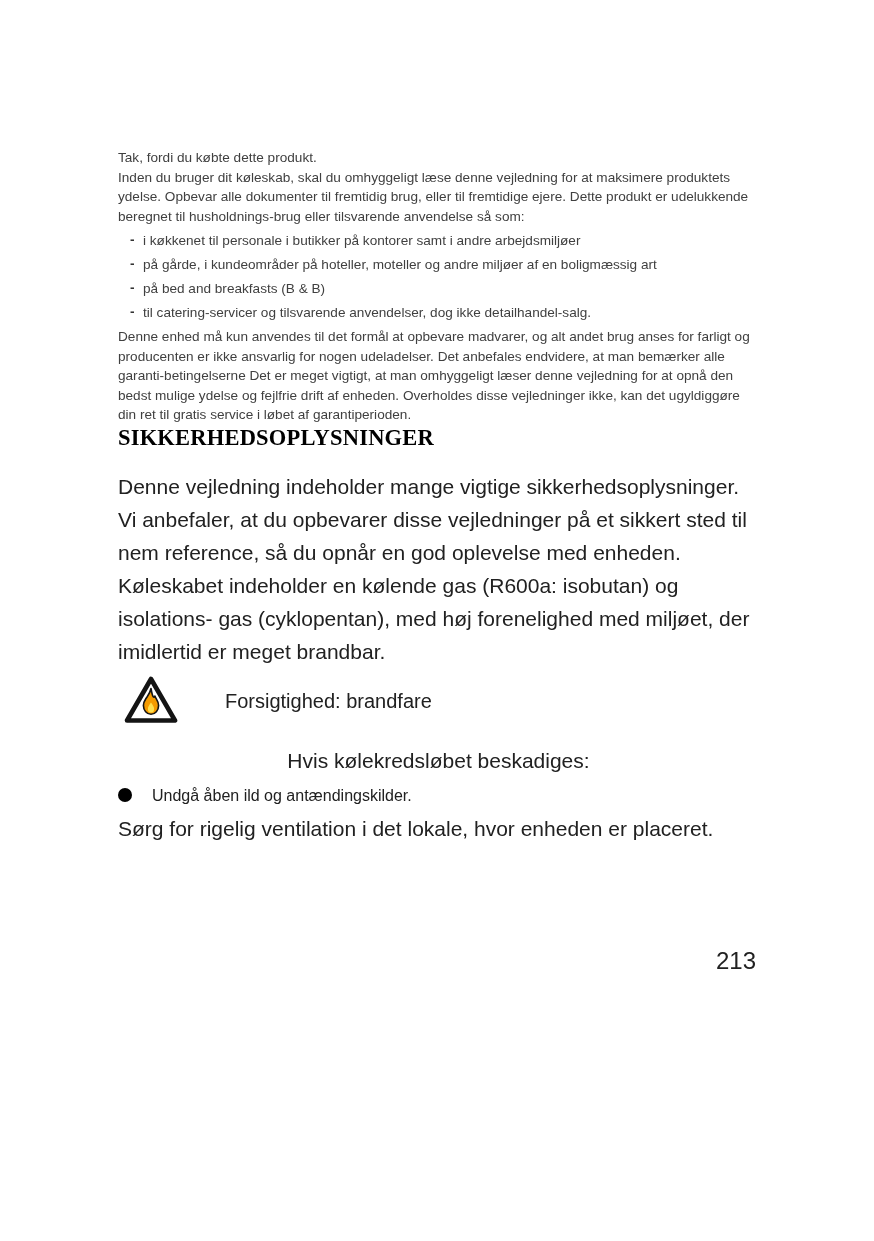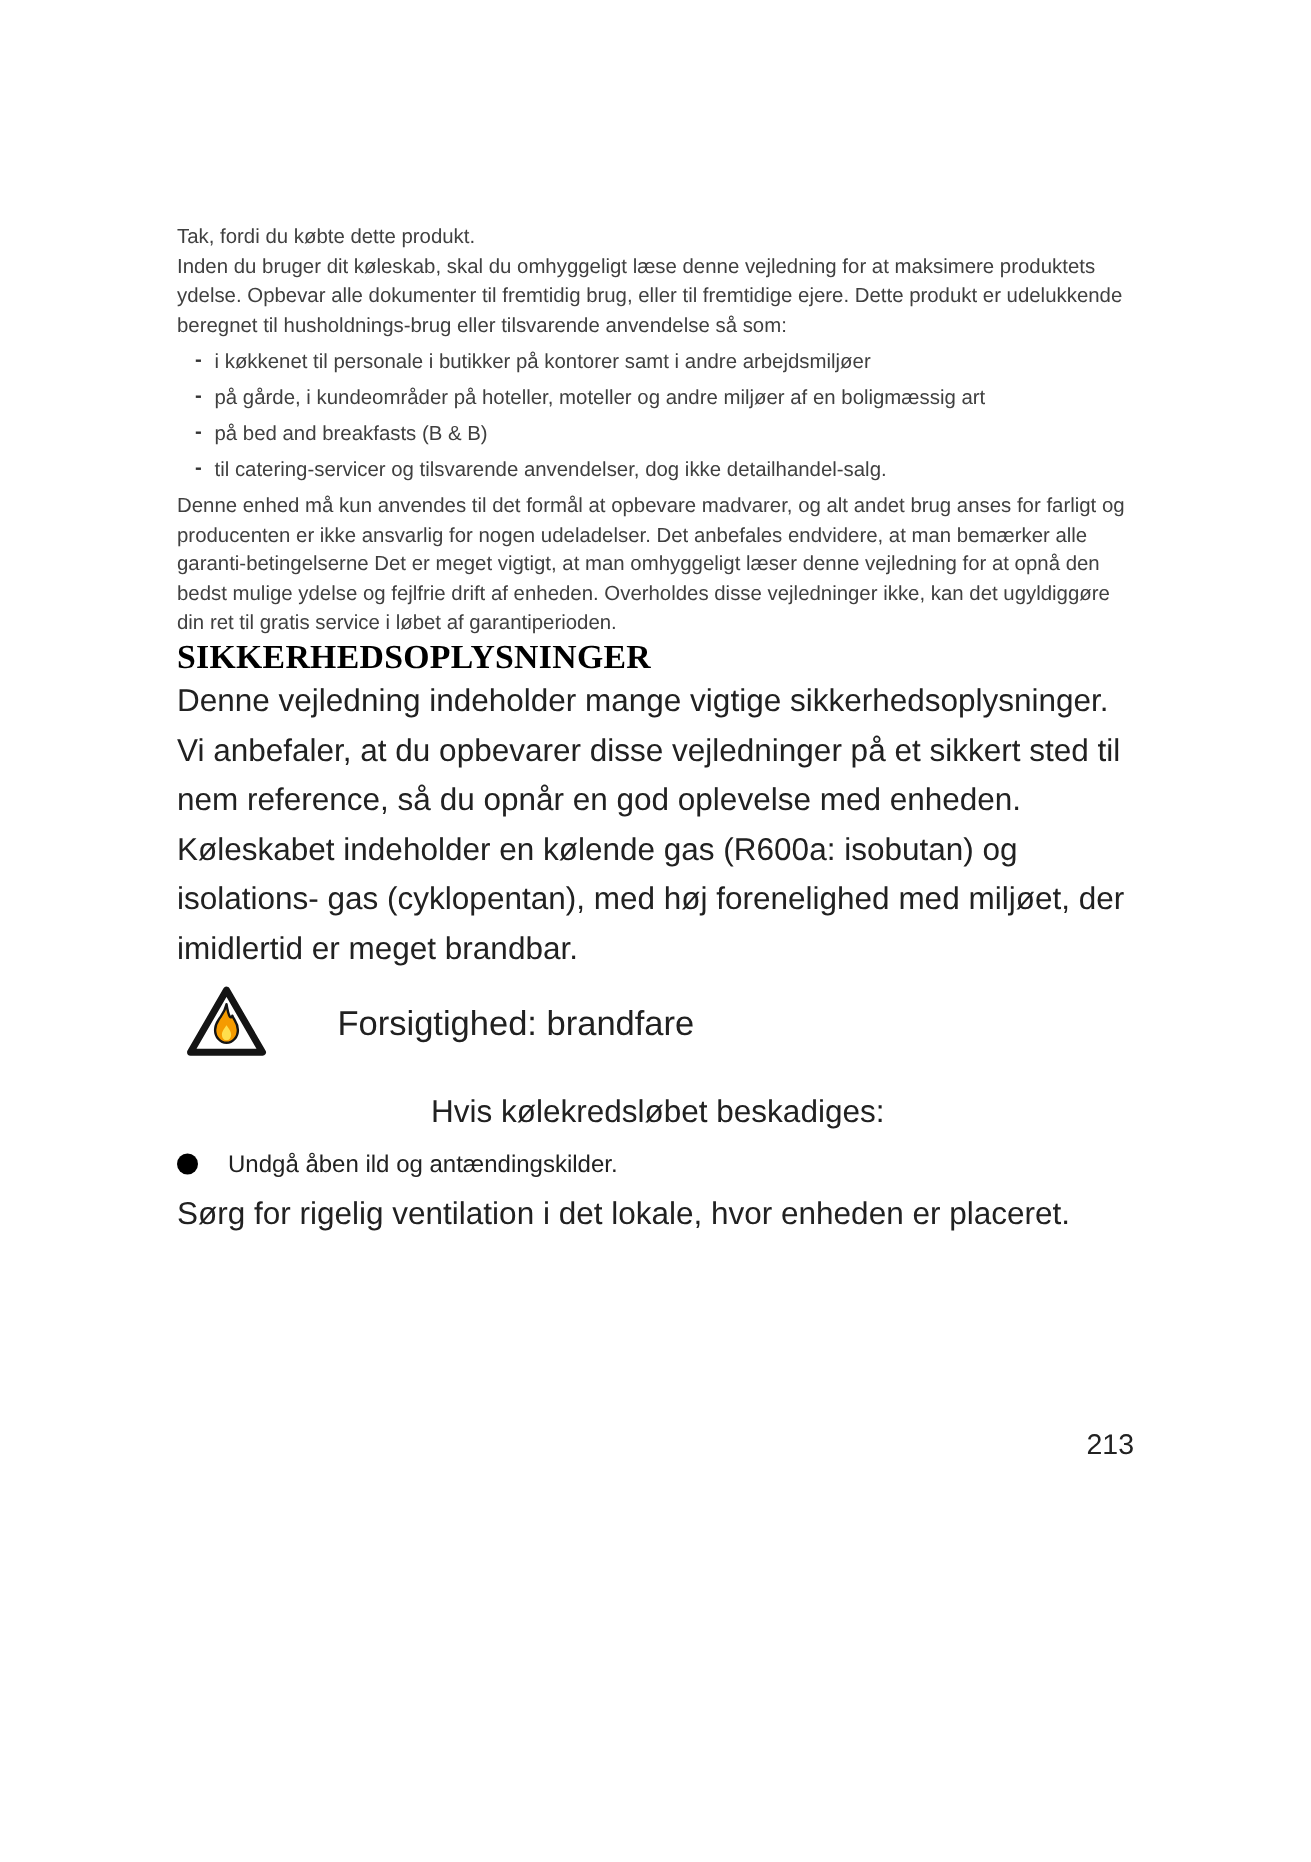--- a/index.html
+++ b/index.html
@@ -51,30 +51,30 @@
     font-weight: 700;
     font-size: 22.5px;
     color: #000000;
     letter-spacing: 0.2px;
   }
   .big {
     font-size: 21px;
     line-height: 33px;
     color: #212121;
   }
-  .big-first { }
+  .big-first { margin-top: 19px; }
   .warning-row {
     display: flex;
     align-items: center;
     margin-top: 9px;
     height: 50px;
   }
   .warning-icon { flex: none; margin-left: 6px; }
   .warning-text {
-    font-size: 23px;
+    font-size: 20px;
     color: #212121;
     margin-left: 47px;
   }
   .damage-line { margin-top: 17px; text-align: center; }
   .bullet-row {
     display: flex;
     align-items: center;
     margin-top: 2px;
   }
   .bullet-dot {
@@ -83,21 +83,21 @@
     height: 14px;
     border-radius: 50%;
     background: #000000;
     margin-right: 20px;
   }
   .bullet-text { font-size: 16px; line-height: 33px; color: #212121; }
   .page-number {
     position: absolute;
     right: 118px;
     bottom: 102px;
-    font-size: 19px;
+    font-size: 24px;
     color: #212121;
   }
 </style>
 </head>
 <body>
 
 <div class="page">
   <div class="content">
 
     <p class="small">Tak, fordi du købte dette produkt.</p>

